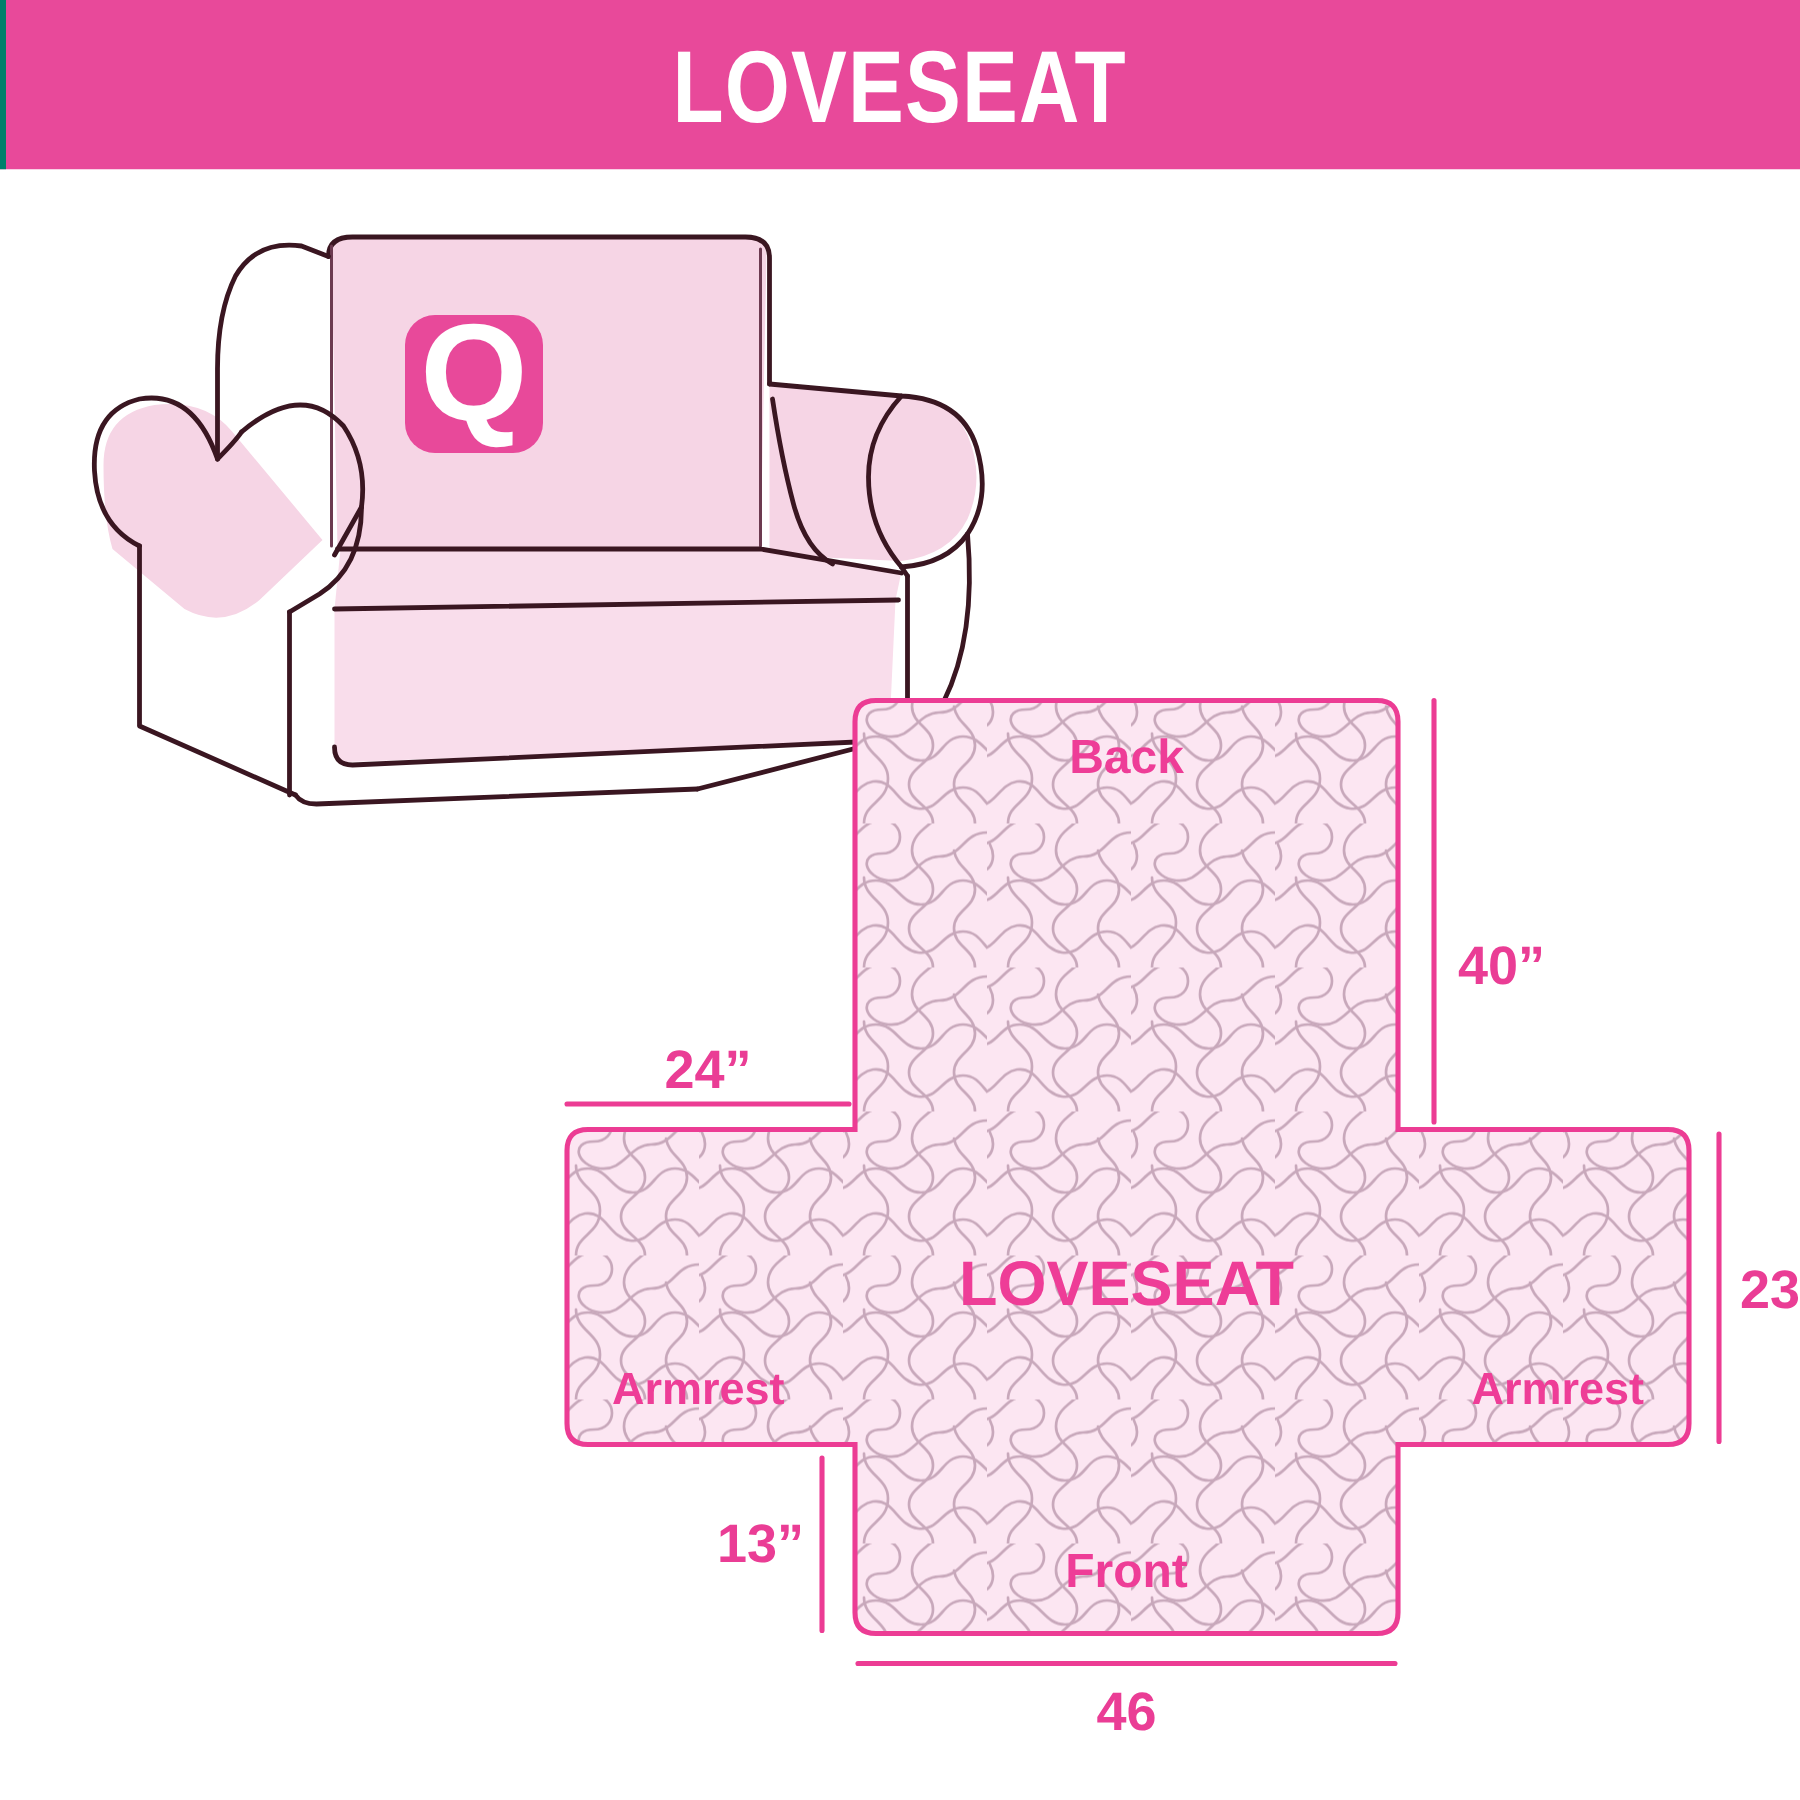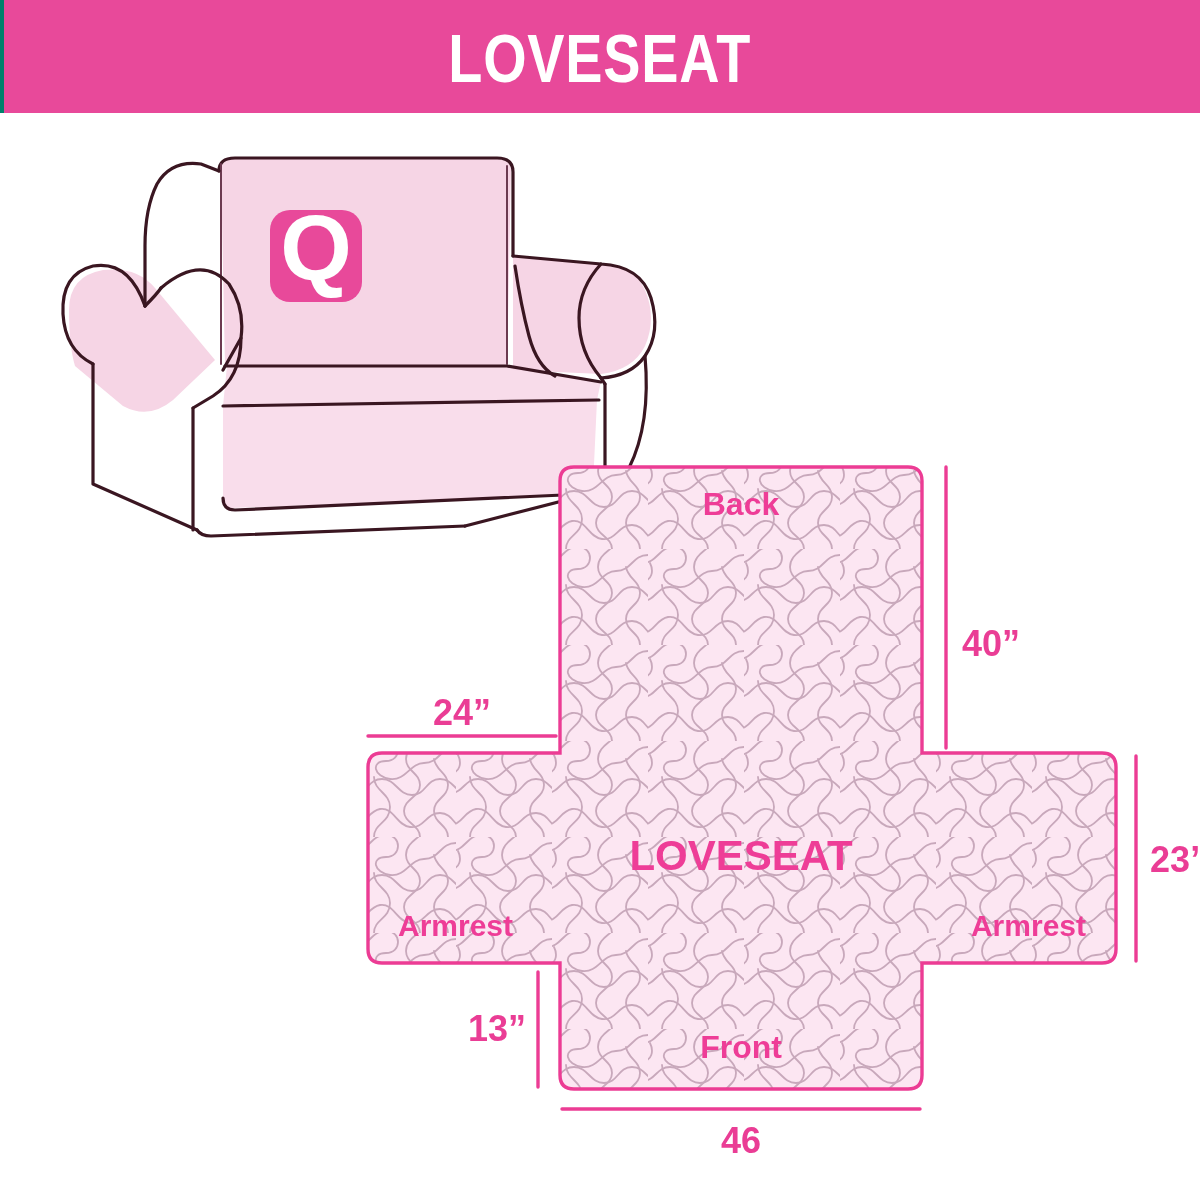--- a/index.html
+++ b/index.html
@@ -59,21 +59,21 @@
   #sofa-illustration {
     position: absolute;
     left: 45px;
     top: 25px;
     width: 640px;
     height: 420px;
   }
 
   #cover-diagram {
     position: absolute;
-    left: 360px;
+    left: 370px;
     top: 340px;
     width: 820px;
     height: 740px;
   }
 
   svg { display: block; overflow: visible; }
 
   .dim-text {
     font-family: "Liberation Sans", sans-serif;
     font-weight: bold;

